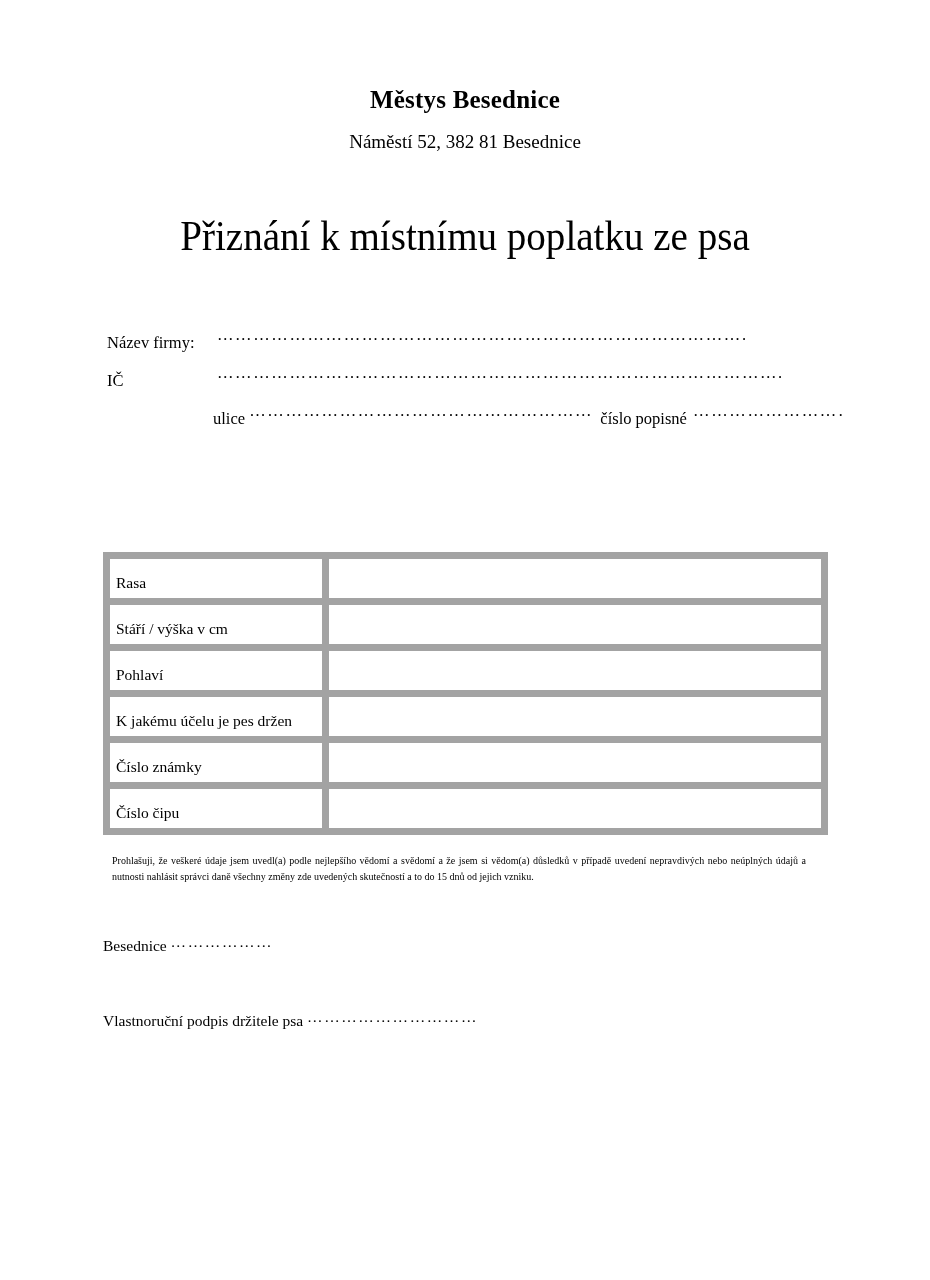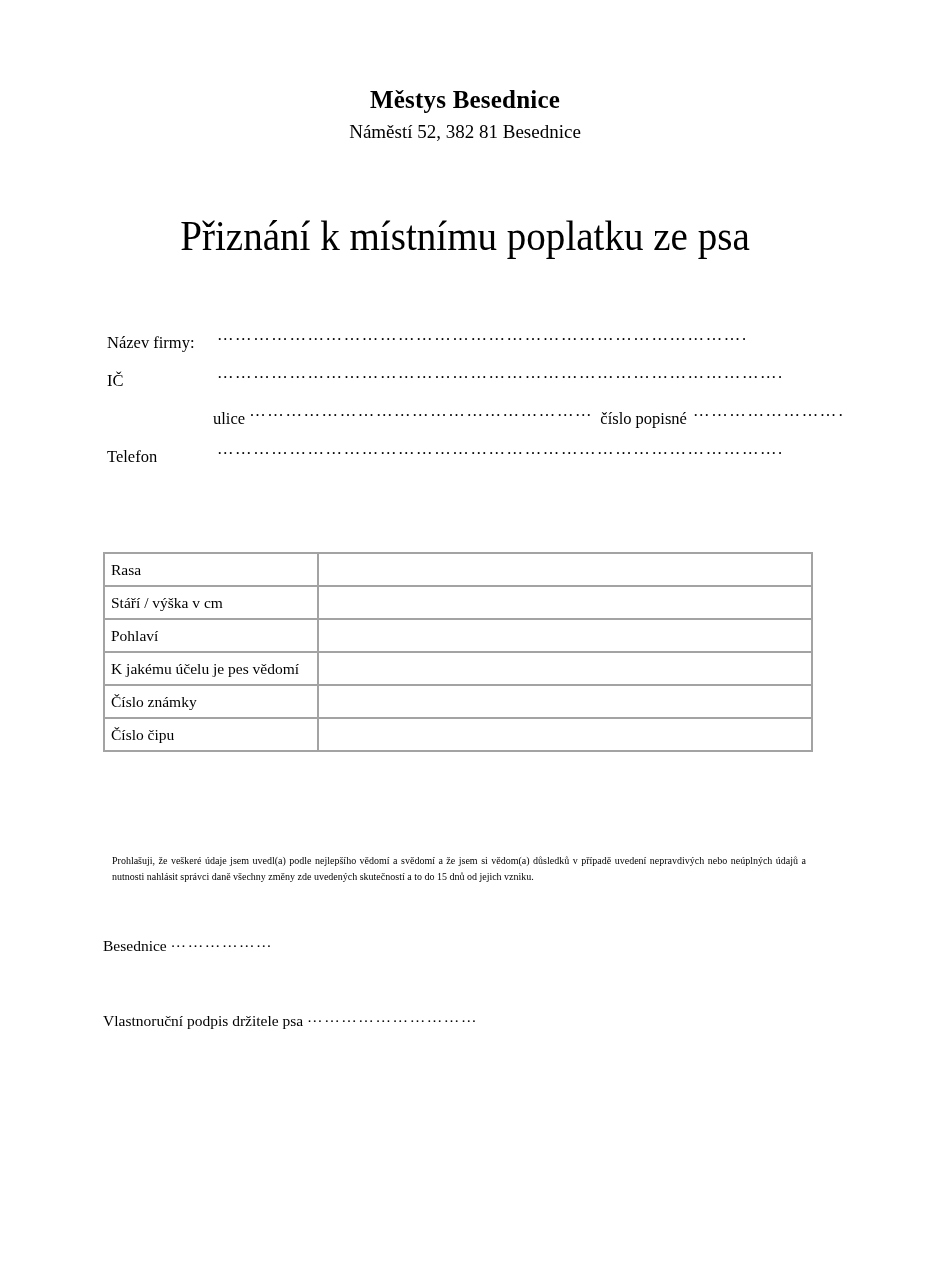--- a/index.html
+++ b/index.html
@@ -34,21 +34,21 @@
   }
   .org-name {
     font-size: 25px;
     font-weight: bold;
     letter-spacing: 0.2px;
     line-height: 1.1;
   }
   .org-address {
     font-size: 19px;
     font-weight: normal;
-    margin-top: 8px;
+    margin-top: 18px;
     line-height: 1.1;
   }
 
   
   .doc-title {
     position: absolute;
     left: 0;
     top: 212px;
     width: 930px;
     text-align: center;
@@ -102,23 +102,23 @@
   .dog-table {
     position: absolute;
     left: 103px;
     top: 552px;
     width: 694px;
     border-collapse: collapse;
     table-layout: fixed;
     font-size: 15.5px;
   }
   .dog-table td {
-    border: 2px solid #a3a3a3;
+    border: 7px solid #a3a3a3;
     height: 31px;
-    padding: 0 0 0 6px;
+    padding: 8px 0 0 6px;
     vertical-align: middle;
     line-height: 1.15;
   }
   .dog-table td.col-label { width: 206px; }
   .dog-table td.col-value { width: 486px; }
 
   
   .declaration {
     position: absolute;
     left: 112px;
@@ -183,42 +183,39 @@
 
     <div class="id-row">
       <span class="id-label">IČ</span><span class="dots dots-2">………………………………………………………………………………….</span>
     </div>
 
 
     <div class="id-row indent-ulice">
       <span class="ulice-word">ulice</span> <span class="dots dots-ulice-a">…………………………………………………..</span> <span class="cp-word">číslo popisné</span> <span class="dots dots-ulice-b">…………………………</span>
     </div>
 
-    <div class="id-row">
-      <span class="id-label">Telefon</span><span class="dots dots-4">………………………………………………………………………………….</span>
-    </div>
 
   </div>
 
   <table class="dog-table">
     <tbody>
       <tr>
         <td class="col-label">Rasa</td>
         <td class="col-value"></td>
       </tr>
       <tr>
         <td class="col-label">Stáří  /  výška v cm</td>
         <td class="col-value"></td>
       </tr>
       <tr>
         <td class="col-label">Pohlaví</td>
         <td class="col-value"></td>
       </tr>
       <tr>
-        <td class="col-label">K jakému účelu je pes vědomí</td>
+        <td class="col-label">K jakému účelu je pes držen</td>
         <td class="col-value"></td>
       </tr>
       <tr>
         <td class="col-label">Číslo známky</td>
         <td class="col-value"></td>
       </tr>
       <tr>
         <td class="col-label">Číslo čipu</td>
         <td class="col-value"></td>
       </tr>

